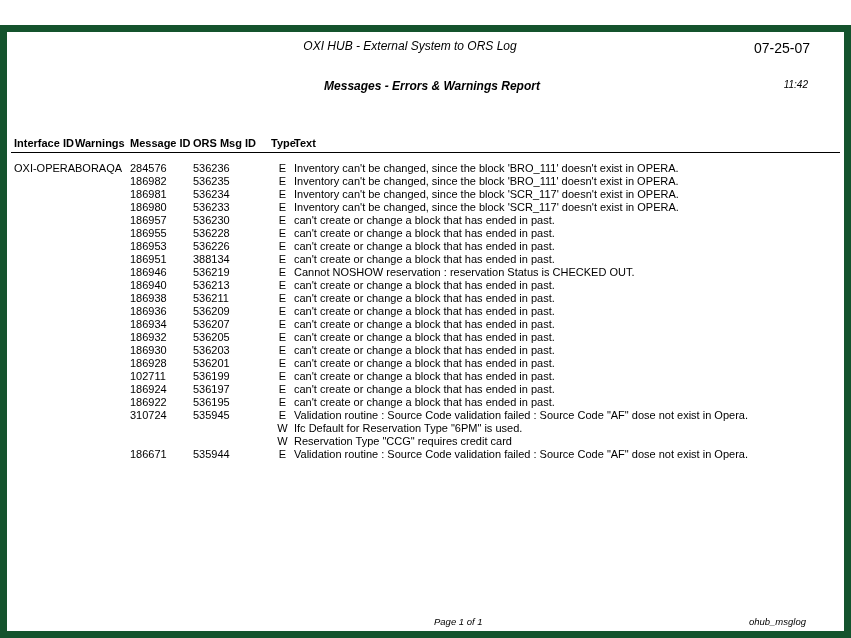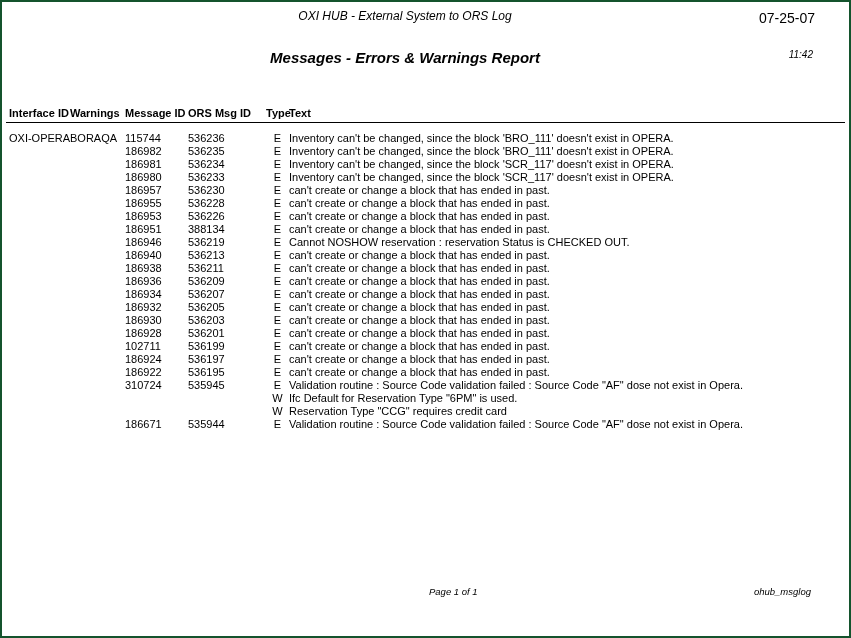--- a/index.html
+++ b/index.html
@@ -7,37 +7,38 @@
   body {
     width: 851px; height: 638px;
     position: relative;
     font-family: "Liberation Sans", sans-serif;
     color: #000;
     overflow: hidden;
   }
   .page {
     position: absolute; inset: 0;
     background: #fff;
-    border: 2px solid #14532d;
+    border: 7px solid #14532d;
+    margin-top: 25px;
   }
   
   .report-title {
     position: absolute; top: 7px; left: 403px;
     transform: translateX(-50%);
     font-size: 12px; font-style: italic;
     white-space: nowrap;
   }
   .report-date {
     position: absolute; top: 8px; right: 34px;
     font-size: 14px; 
   }
   .report-subtitle {
-    position: absolute; top: 47px; left: 403px;
+    position: absolute; top: 47px; left: 425px;
     transform: translateX(-50%);
-    font-size: 15px; font-style: italic; font-weight: bold;
+    font-size: 12px; font-style: italic; font-weight: bold;
     white-space: nowrap;
   }
   .report-time {
     position: absolute; top: 47px; right: 36px;
     font-size: 10px; font-style: italic;
   }
   
   .col-headers {
     position: absolute; top: 105px; left: 7px; right: 5px;
     display: flex;
@@ -95,21 +96,21 @@
     <div class="c-type">Type</div>
     <div class="c-text">Text</div>
   </div>
 
   <div class="header-rule"></div>
 
   <div class="rows">
   <div class="row">
     <div class="c-iface">OXI-OPERA</div>
     <div class="c-prop">BORAQA</div>
-    <div class="c-msg">115744</div>
+    <div class="c-msg">284576</div>
     <div class="c-ors">536236</div>
     <div class="c-type">E</div>
     <div class="c-text">Inventory can't be changed, since the block 'BRO_111' doesn't exist in OPERA.</div>
   </div>
 
   <div class="row">
     <div class="c-iface"></div>
     <div class="c-prop"></div>
     <div class="c-msg">186982</div>
     <div class="c-ors">536235</div>

